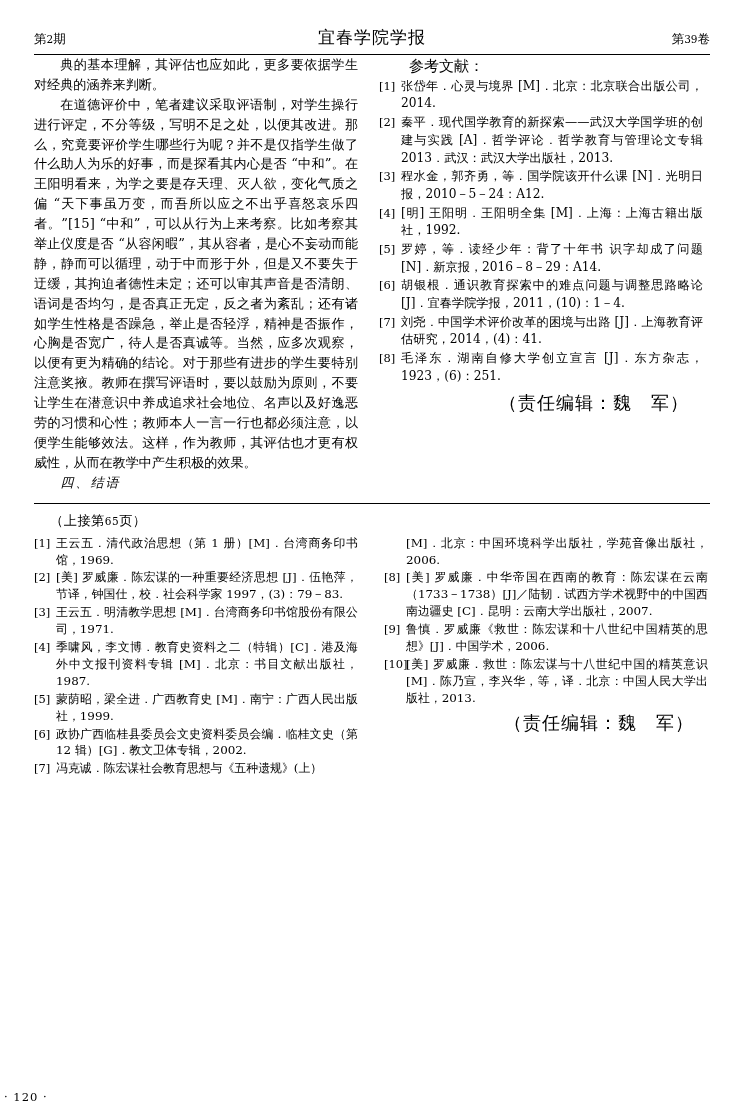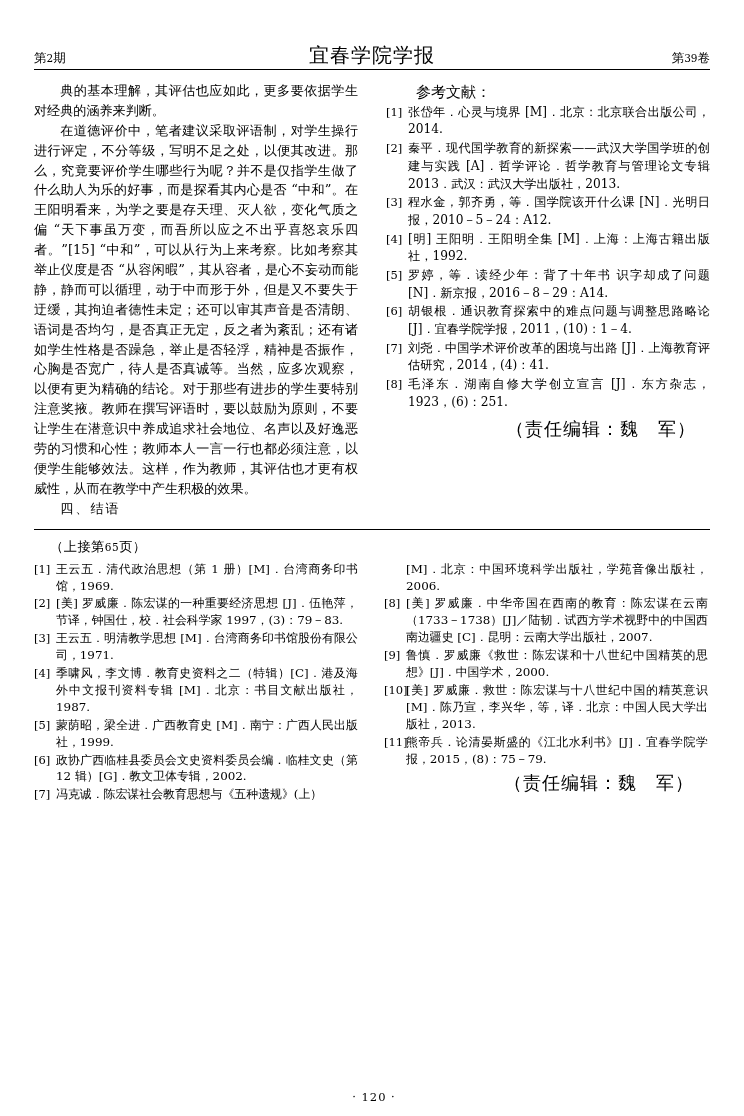--- a/index.html
+++ b/index.html
@@ -18,59 +18,59 @@
     box-sizing: border-box;
     padding: 26px 34px 18px 34px;
     overflow: hidden;
   }
   
   .running-head {
     display: flex;
     align-items: baseline;
     justify-content: center;
     font-size: 12.5px;
+    padding-bottom: 5px;
     border-bottom: 1.4px solid #000;
   }
   .running-head .left,
   .running-head .right {
     width: 150px;
     white-space: nowrap;
   }
   .running-head .right {
     text-align: right;
   }
   .running-head .center {
     flex: 1;
     text-align: center;
-    font-size: 20px;
+    font-size: 17px;
     letter-spacing: 1px;
-    margin-top: 16px;
   }
   .num { font-size: 10.5px; }
 
   
   .columns {
     display: flex;
-    margin-top: 11px;
-    gap: 28px;
+    gap: 21px;
   }
   .col {
     width: 324px;
     font-size: 13.1px;
     line-height: 1.52;
     text-align: justify;
   }
   .col p {
     margin: 0;
     text-indent: 2em;
   }
   .sec-head {
     text-indent: 2em;
     margin: 5px 0 3px 0;
     letter-spacing: 2px;
+    font-style: italic;
   }
   .refs-title {
     margin-top: 9px;
     margin-bottom: 2px;
     text-indent: 0;
     font-size: 15px;
   }
   .ref {
     font-size: 12.2px;
     line-height: 1.45;
@@ -114,21 +114,21 @@
   .cont-col {
     width: 324px;
   }
   .cont-col .ref { font-size: 11.9px; line-height: 1.42; }
 
   .page-number {
     position: absolute;
     left: 4px;
     right: 0;
     bottom: 12px;
-    text-align: center;
+    text-align: left;
     font-size: 11.5px;
     letter-spacing: 1px;
   }
 </style>
 </head>
 <body>
 
 <div class="page">
 
   <div class="running-head">
@@ -233,29 +233,25 @@
         <div class="ref">
           <span class="lbl"></span>
           <span>[M]．北京：中国环境科学出版社，学苑音像出版社，2006.</span>
         </div>
         <div class="ref">
           <span class="lbl">[8]</span>
           <span>[美] 罗威廉．中华帝国在西南的教育：陈宏谋在云南（1733－1738）[J]／陆韧．试西方学术视野中的中国西南边疆史 [C]．昆明：云南大学出版社，2007.</span>
         </div>
         <div class="ref">
           <span class="lbl">[9]</span>
-          <span>鲁慎．罗威廉《救世：陈宏谋和十八世纪中国精英的思想》[J]．中国学术，2000.</span>
+          <span>鲁慎．罗威廉《救世：陈宏谋和十八世纪中国精英的思想》[J]．中国学术，2006.</span>
         </div>
         <div class="ref">
           <span class="lbl">[10]</span>
           <span>[美] 罗威廉．救世：陈宏谋与十八世纪中国的精英意识 [M]．陈乃宣，李兴华，等，译．北京：中国人民大学出版社，2013.</span>
         </div>
-        <div class="ref">
-          <span class="lbl">[11]</span>
-          <span>熊帝兵．论清晏斯盛的《江北水利书》[J]．宜春学院学报，2015，(8)：75－79.</span>
-        </div>
         <div class="editor-line">（责任编辑：魏　军）</div>
       </div>
     </div>
   </div>
 
   <div class="page-number">· 120 ·</div>
 </div>
 
 </body></html>

